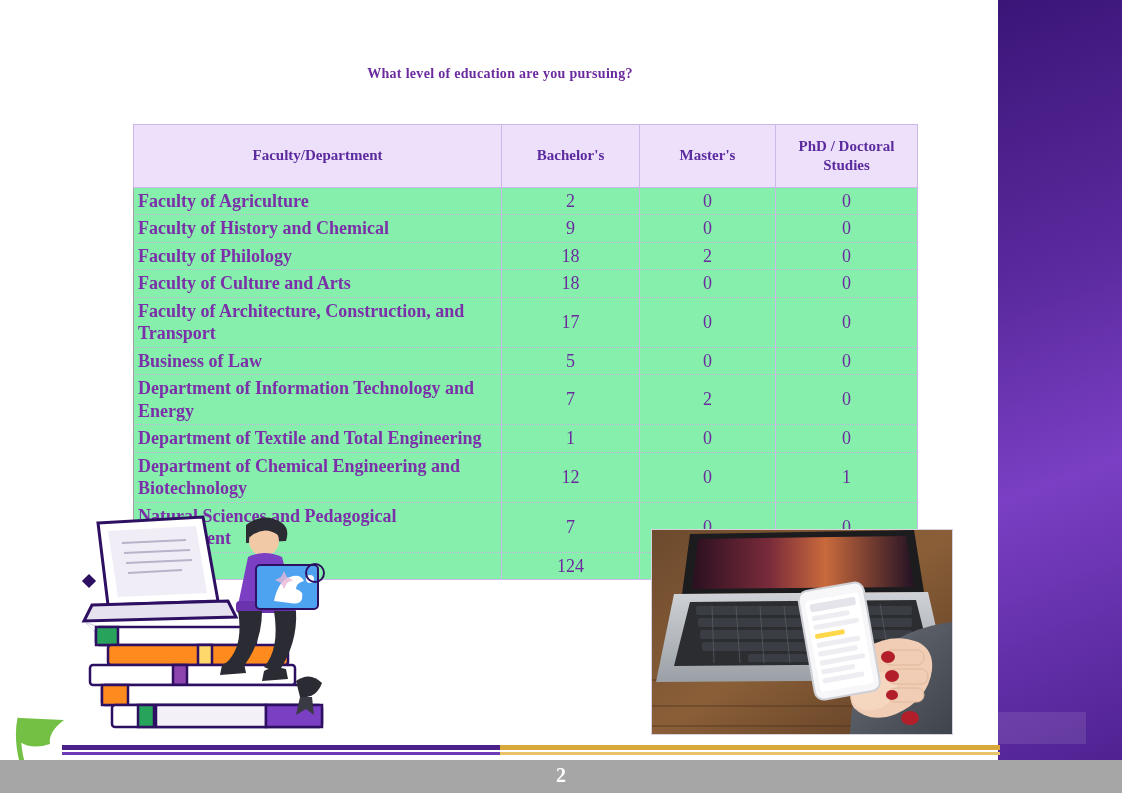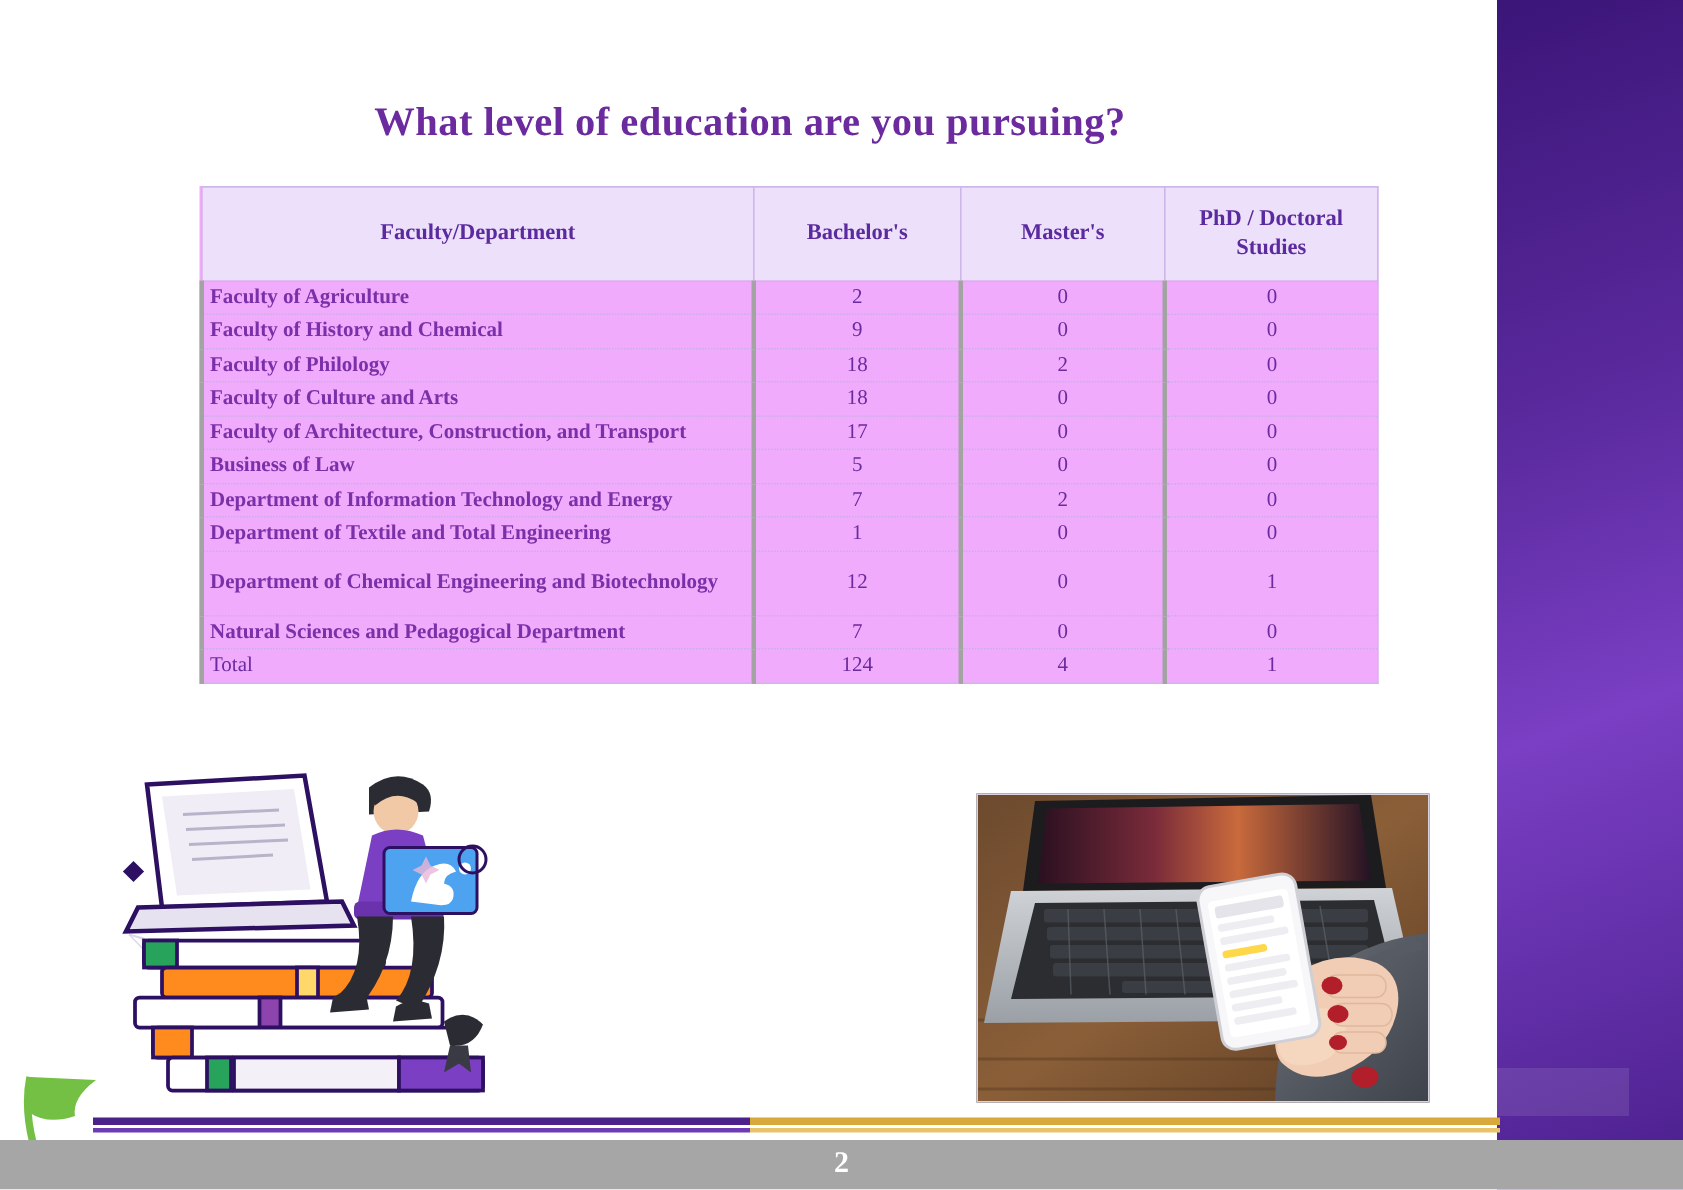--- a/index.html
+++ b/index.html
@@ -33,61 +33,61 @@
     background: rgba(255,255,255,0.10);
   }
 
   
   .slide-title {
     position: absolute;
     top: 66px;
     left: 0;
     width: 1000px;
     text-align: center;
-    font-size: 27px;
+    font-size: 14px;
     font-weight: bold;
     color: #6b2a9e;
     letter-spacing: .3px;
   }
 
   
   .table-wrap {
     position: absolute;
     left: 133px;
     top: 124px;
     width: 784px;
   }
   table.edu {
     border-collapse: collapse;
     width: 784px;
     table-layout: fixed;
-    background: #f0abfc;
+    background: #86efac;
   }
   table.edu col.c0 { width: 368px; }
   table.edu col.c1 { width: 138px; }
   table.edu col.c2 { width: 136px; }
   table.edu col.c3 { width: 142px; }
 
   table.edu thead th {
     background: #ece0fa;
     color: #5b2a9e;
     font-weight: bold;
     font-size: 15px;
     padding: 12px 6px;
     border: 1px solid #cdb6e8;
     text-align: center;
     vertical-align: middle;
     line-height: 1.25;
   }
   table.edu tbody td {
-    font-size: 14px;
+    font-size: 18px;
     color: #7b2fa8;
     font-weight: bold;
     padding: 2px 8px;
-    border-left: 3px solid #a3a3a3;
+    border-left: 1px solid #a3a3a3;
     border-right: 1px solid #cdb6e8;
     border-bottom: 1px dotted #c8b0e4;
     vertical-align: middle;
     line-height: 1.25;
   }
   table.edu tbody td.name {
     text-align: left;
     padding-left: 4px;
   }
   table.edu tbody td.num {

